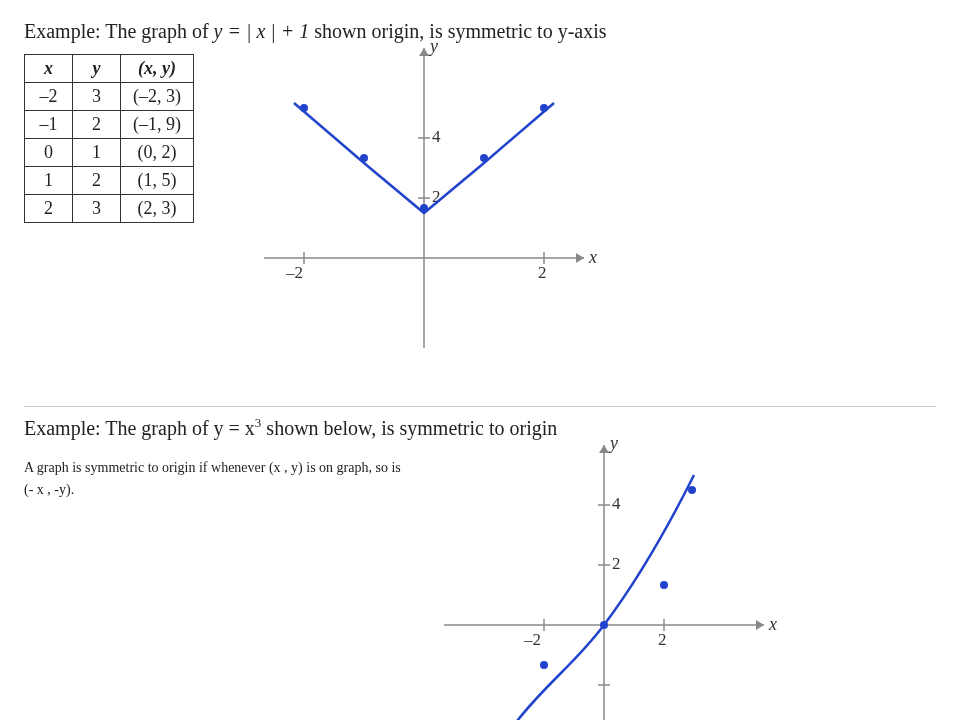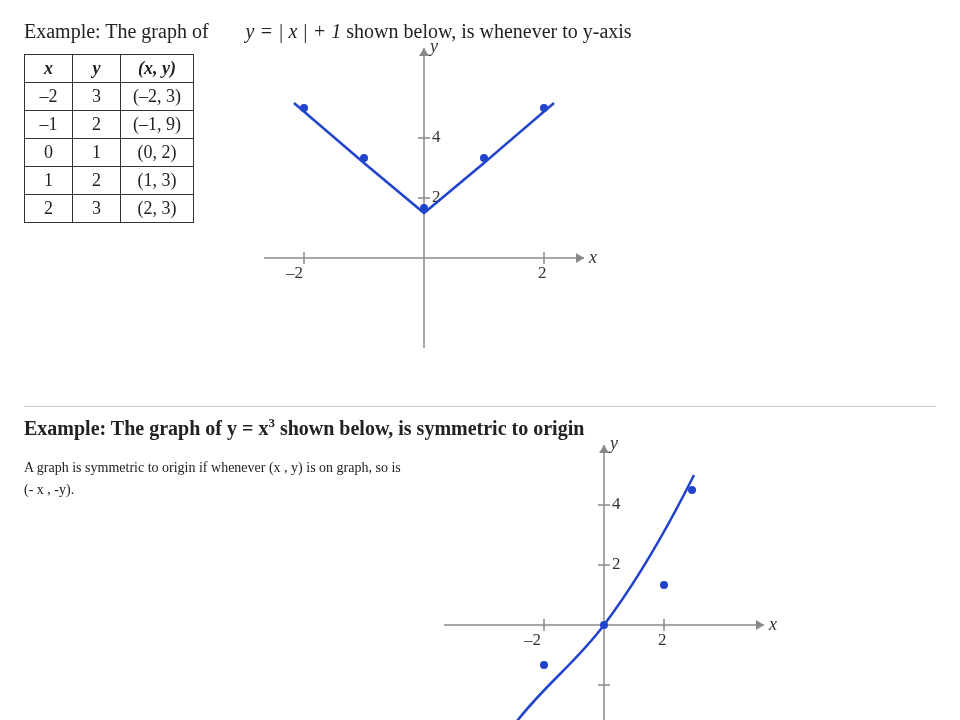--- a/index.html
+++ b/index.html
@@ -28,21 +28,20 @@
     }
 
     .top-title {
       font-size: 20px;
       margin-bottom: 12px;
       line-height: 1.3;
     }
 
     .top-title .math {
       font-style: italic;
-      margin-left: 32px;
     }
 
     
     .data-table {
       position: absolute;
       top: 36px;
       left: 0;
       border-collapse: collapse;
       font-size: 18px;
     }
@@ -86,21 +85,20 @@
     .bottom-section {
       position: relative;
       width: 100%;
       height: 320px;
       margin-top: 4px;
     }
 
     .bottom-title {
       font-size: 20px;
       margin-bottom: 10px;
-      font-weight: bold;
     }
 
     .bottom-note {
       position: absolute;
       top: 42px;
       left: 0;
       width: 380px;
       font-size: 14px;
       line-height: 1.6;
     }
@@ -117,21 +115,21 @@
     }
   </style>
 </head>
 <body>
 
 <div class="page">
 
   <div class="top-section">
 
     <div class="top-title">
-      <span>Example:  The graph of </span><span class="math">y = | x | + 1</span><span>  shown below, is whenever  to y-axis</span>
+      <span>Example:  The graph of </span><span class="math">y = | x | + 1</span><span>  shown origin, is symmetric  to y-axis</span>
     </div>
 
     <table class="data-table">
       <thead>
         <tr>
           <th style="font-style:italic;">x</th>
           <th style="font-style:italic;">y</th>
           <th style="font-style:italic;">(x, y)</th>
         </tr>
       </thead>
@@ -147,21 +145,21 @@
             <td>(–1, 9)</td>
           </tr>
           <tr>
             <td style="font-style: normal;">0</td>
             <td style="font-style: normal;">1</td>
             <td>(0, 2)</td>
           </tr>
           <tr>
             <td style="font-style: normal;">1</td>
             <td style="font-style: normal;">2</td>
-            <td>(1, 3)</td>
+            <td>(1, 5)</td>
           </tr>
           <tr>
             <td style="font-style: normal;">2</td>
             <td style="font-style: normal;">3</td>
             <td>(2, 3)</td>
           </tr>
         </tbody>
     </table>
 
     <div class="graph1-container">

